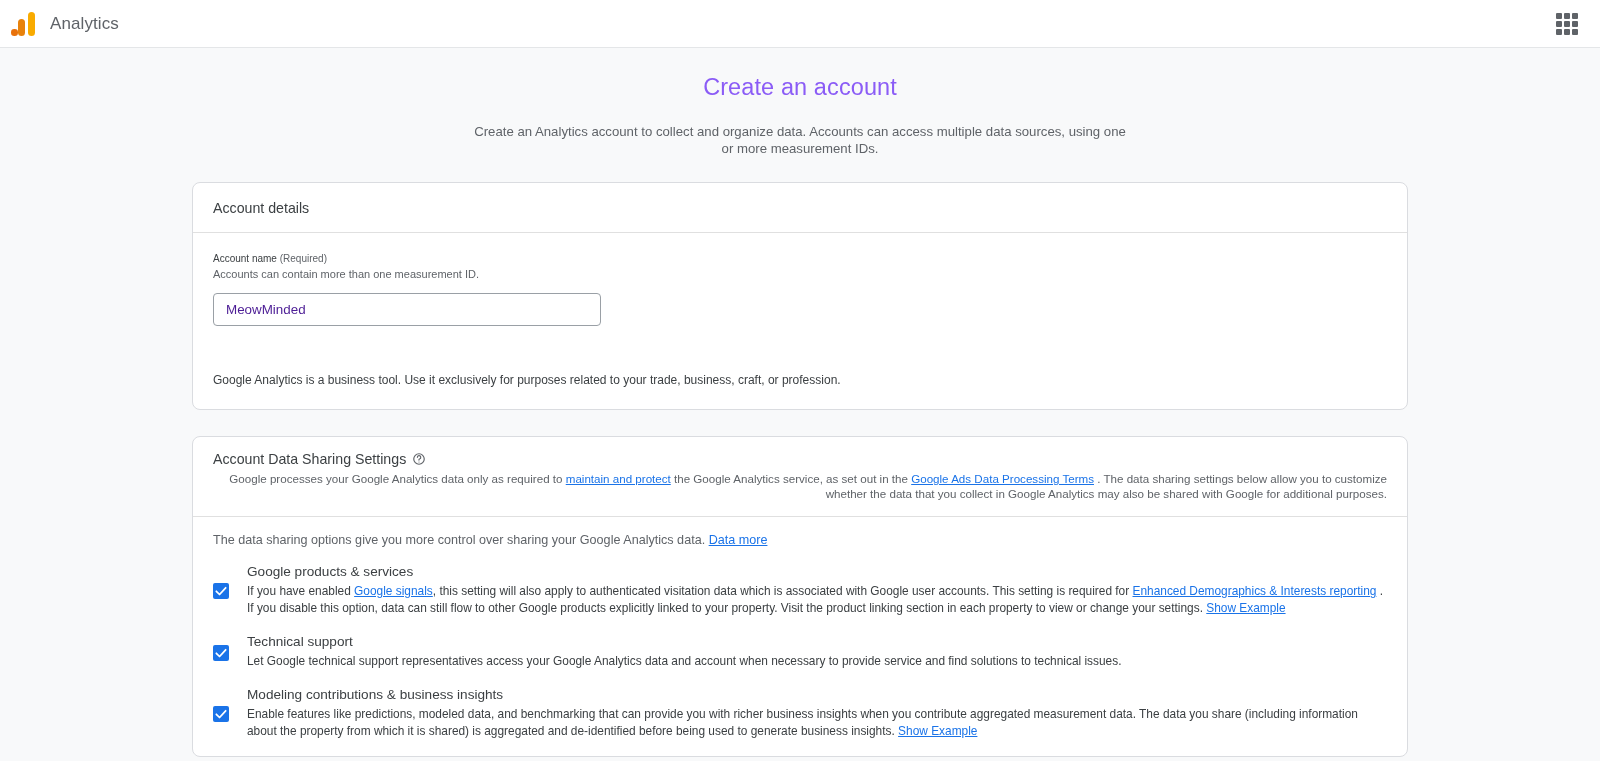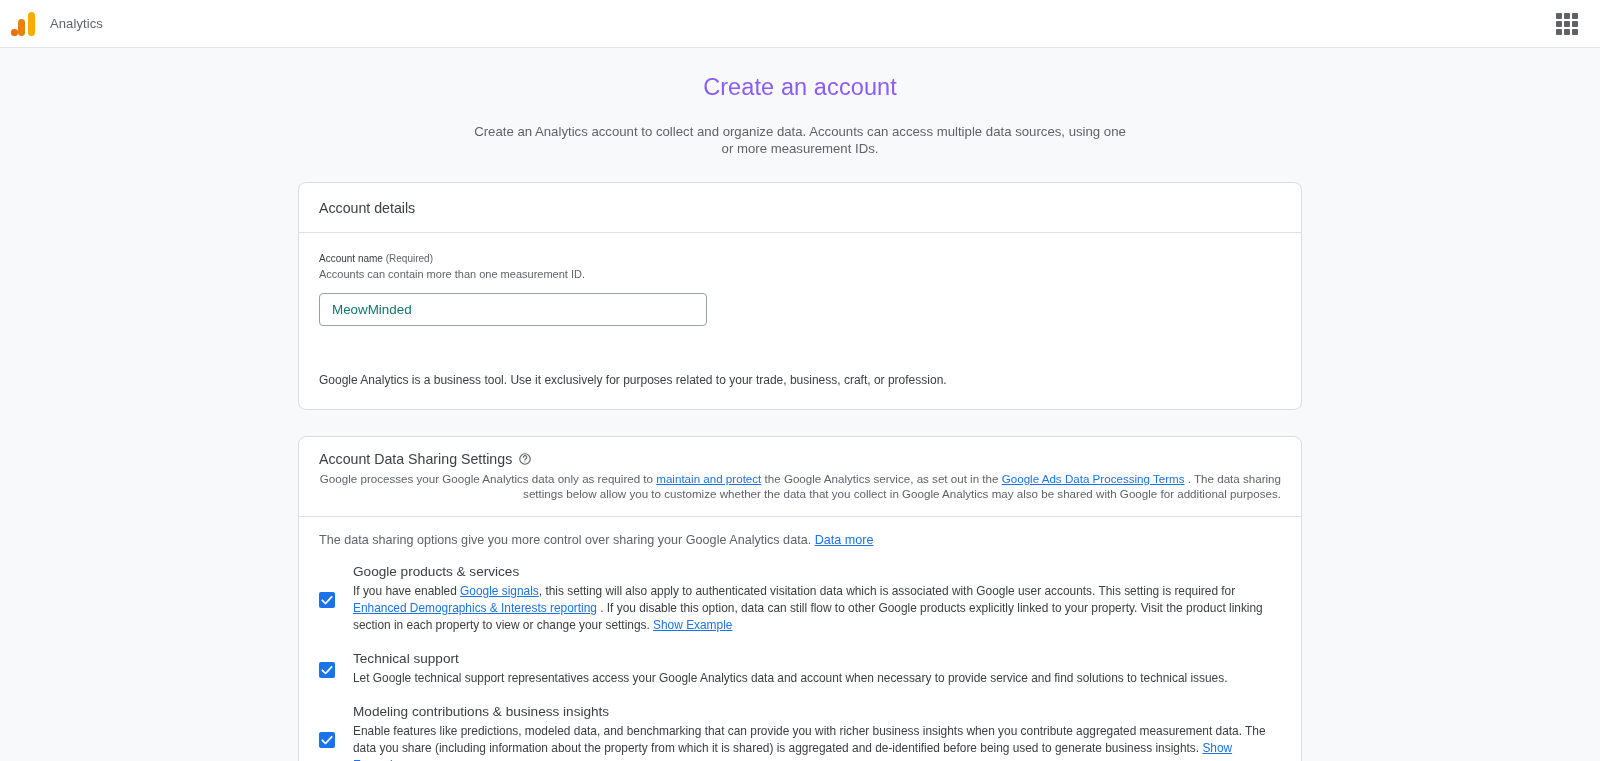--- a/index.html
+++ b/index.html
@@ -46,21 +46,21 @@
     background: #e8820c;
   }
   .ga-logo .dot {
     position: absolute;
     left: 1px; bottom: 1px;
     width: 6.5px; height: 6.5px;
     border-radius: 50%;
     background: #e8710a;
   }
   .app-title {
-    font-size: 13px;
+    font-size: 17px;
     color: #5f6368;
     letter-spacing: .1px;
     font-weight: 400;
   }
   .appbar-spacer { flex: 1 1 auto; }
   .apps-grid {
     width: 22px; height: 22px;
     display: grid;
     grid-template-columns: repeat(3, 1fr);
     grid-template-rows: repeat(3, 1fr);
@@ -97,21 +97,21 @@
     margin: 22px auto 12px;
     width: 660px;
     font-size: 13.2px;
     line-height: 17px;
     color: #5f6368;
     text-align: center;
   }
 
   
   .card {
-    width: 1004px;
+    width: 1216px;
     margin: 0 auto;
     background: #ffffff;
     border: 1px solid #dadce0;
     border-radius: 8px;
   }
   .card.details { margin-top: 25px; }
   .card.sharing { margin-top: 26px; }
 
   .card-header {
     padding: 16px 20px 15px;
@@ -136,21 +136,21 @@
     margin-top: 4px;
   }
   .text-input {
     margin-top: 13px;
     width: 388px;
     height: 33px;
     border: 1px solid #9aa0a6;
     border-radius: 4px;
     padding: 0 12px;
     font-size: 13.4px;
-    color: #0f766e;
+    color: #4c1d95;
     font-family: "Liberation Sans", sans-serif;
     background: #fff;
     outline: none;
   }
   .business-note {
     font-size: 12px;
     color: #3c4043;
     padding: 47px 0 22px;
   }
 

